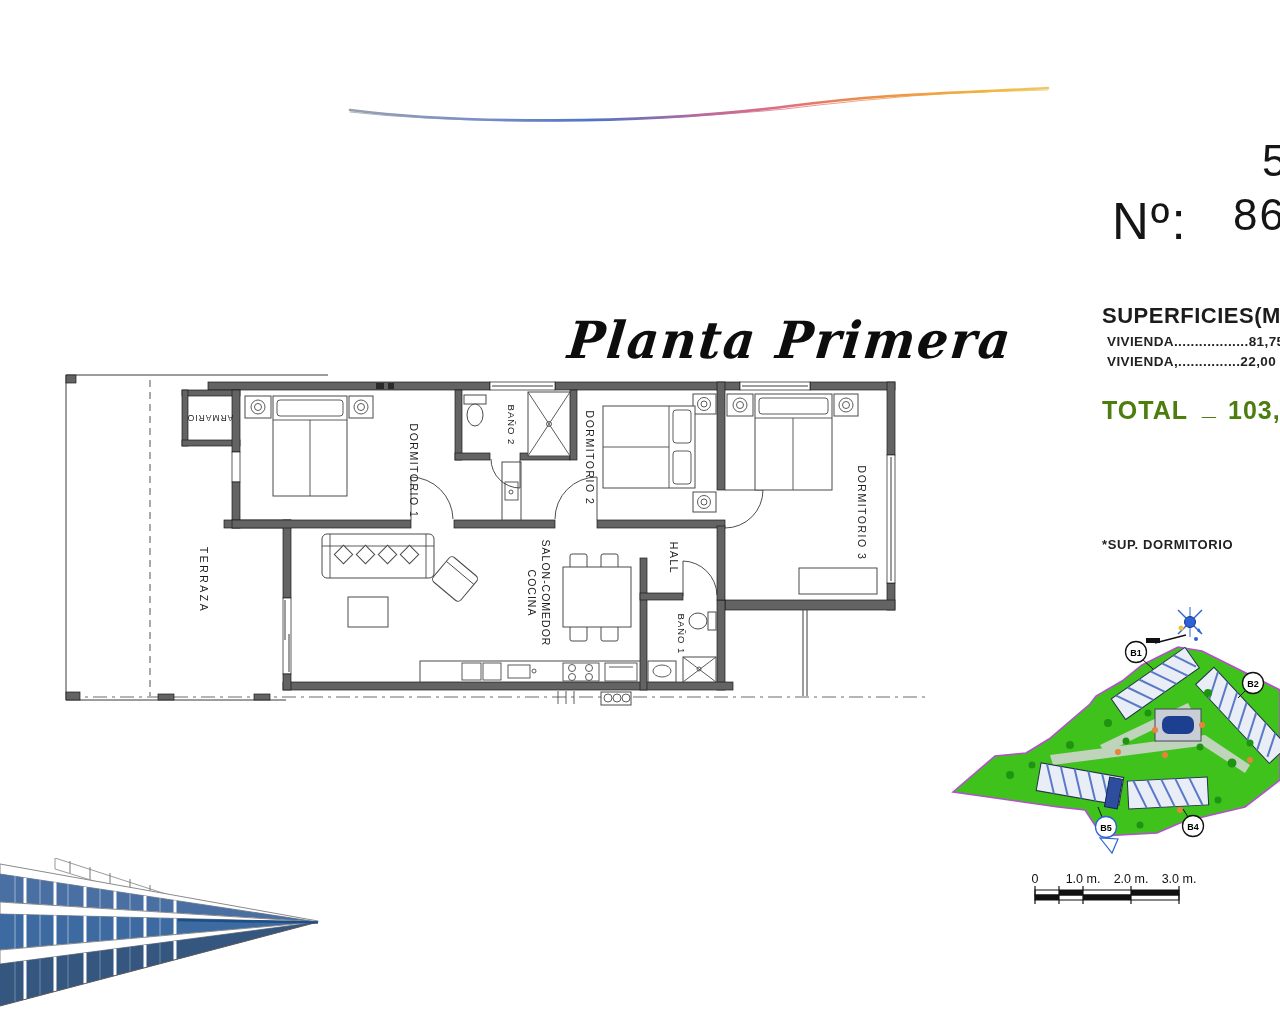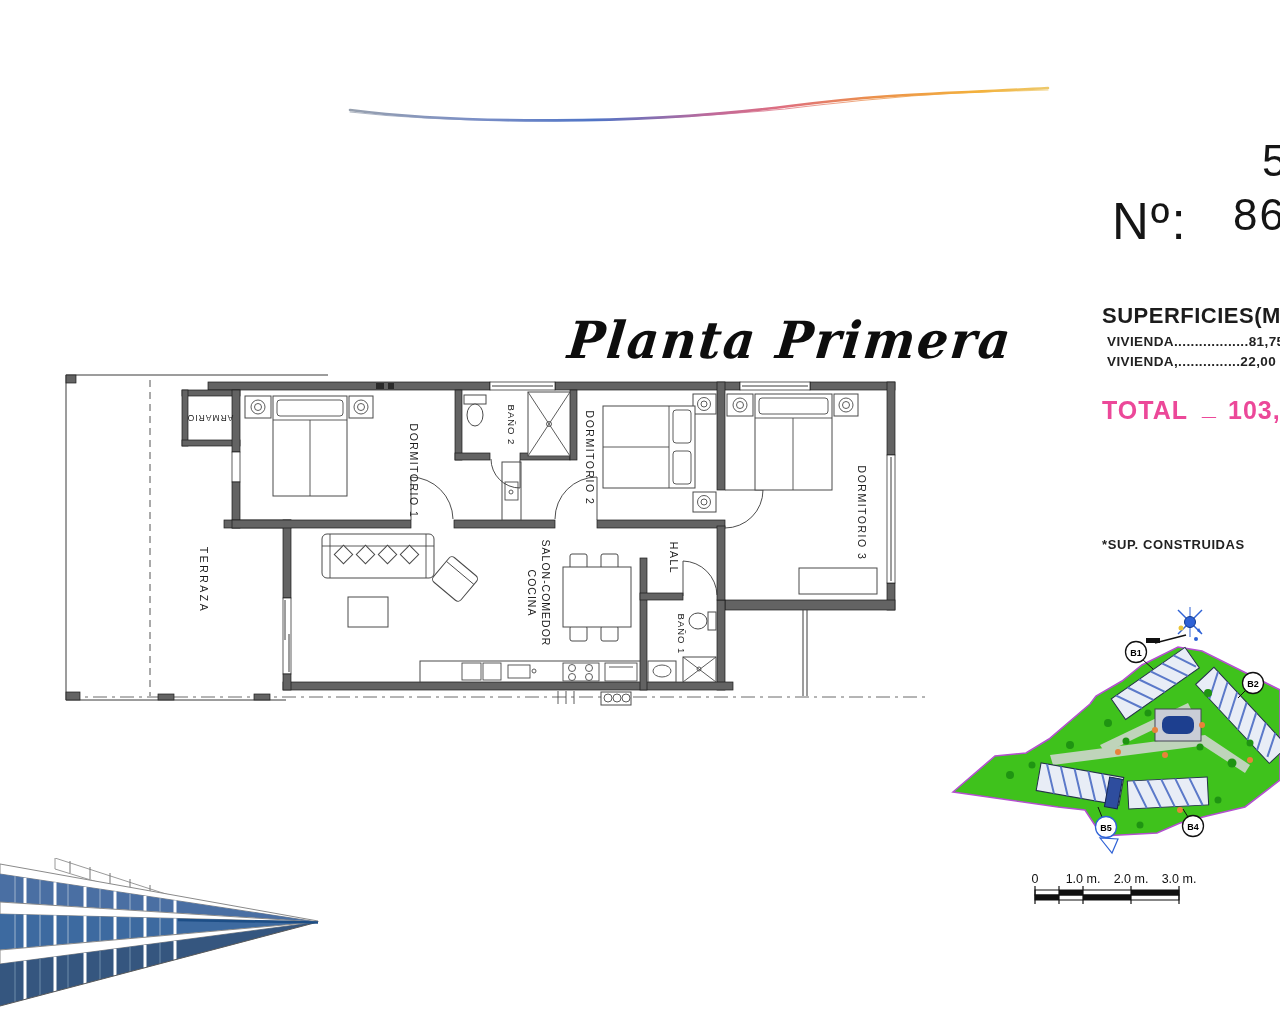--- a/index.html
+++ b/index.html
@@ -3,21 +3,21 @@
 <meta charset="utf-8">
 <style>
   html,body{margin:0;padding:0;background:#fff;}
   .page{position:relative;width:1280px;height:1024px;background:#ffffff;overflow:hidden;
         font-family:"Liberation Sans",sans-serif;color:#1a1a1a;}
   .abs{position:absolute;}
   
   .tb-big{font-size:44px;letter-spacing:2px;color:#151515;}
   .tb-head{font-size:22px;letter-spacing:.5px;font-weight:600;color:#1c1c1c;}
   .tb-row{font-size:13.5px;letter-spacing:.4px;font-weight:600;color:#222;}
-  .tb-total{font-size:25px;letter-spacing:1px;font-weight:600;color:#ec4899;}
+  .tb-total{font-size:25px;letter-spacing:1px;font-weight:600;color:#4d7c0f;}
   .tb-foot{font-size:13px;letter-spacing:.6px;font-weight:600;color:#222;}
   
   .plan-title{font-family:"DejaVu Serif",serif;font-style:italic;font-weight:bold;
       font-size:49px;letter-spacing:2px;color:#0d0d0d;transform:skewX(-6deg) scaleY(1.04);
       white-space:nowrap;}
   
   svg text.rlab{font-family:"Liberation Sans",sans-serif;fill:#1b1b1b;}
   .wall{fill:#636363;stroke:#1c1c1c;stroke-width:.7;}
   .thinl{stroke:#3a3a3a;stroke-width:1;fill:none;}
   .furn{fill:#ffffff;stroke:#4a4a4a;stroke-width:1;}
@@ -50,21 +50,21 @@
   <div class="abs tb-big" style="left:1262px;top:136px;">5</div>
   <div class="abs tb-big" style="left:1100px;top:192px;font-size:51px;margin-left:12px;">Nº:</div>
   <div class="abs tb-big" style="left:1233px;top:190px;">86</div>
 
   <div class="abs tb-head" style="left:1102px;top:303px;">SUPERFICIES(M2</div>
   <div class="abs tb-row" style="left:1107px;top:334px;">VIVIENDA..................81,75*</div>
   <div class="abs tb-row" style="left:1107px;top:354px;">VIVIENDA,...............22,00</div>
   <div class="abs tb-total" style="left:1102px;top:396px;">TOTAL</div>
   <div class="abs tb-total" style="left:1202px;top:392px;">_</div>
   <div class="abs tb-total" style="left:1228px;top:396px;">103,75</div>
-  <div class="abs tb-foot" style="left:1102px;top:537px;">*SUP. CONSTRUIDAS</div>
+  <div class="abs tb-foot" style="left:1102px;top:537px;">*SUP. DORMITORIO</div>
 
   <div class="abs plan-title" style="left:568px;top:311px;">Planta Primera</div>
 
   <svg class="abs" style="left:58px;top:368px;" width="905" height="350" viewBox="0 0 905 350">
 
     <line x1="8" y1="329" x2="872" y2="329" stroke="#6a6a6a" stroke-width="1" stroke-dasharray="14 5 3 5"></line>
 
     <g>
       <line class="thinl" x1="8" y1="7" x2="270" y2="7"></line>
       <line class="thinl" x1="8" y1="7" x2="8" y2="332"></line>

